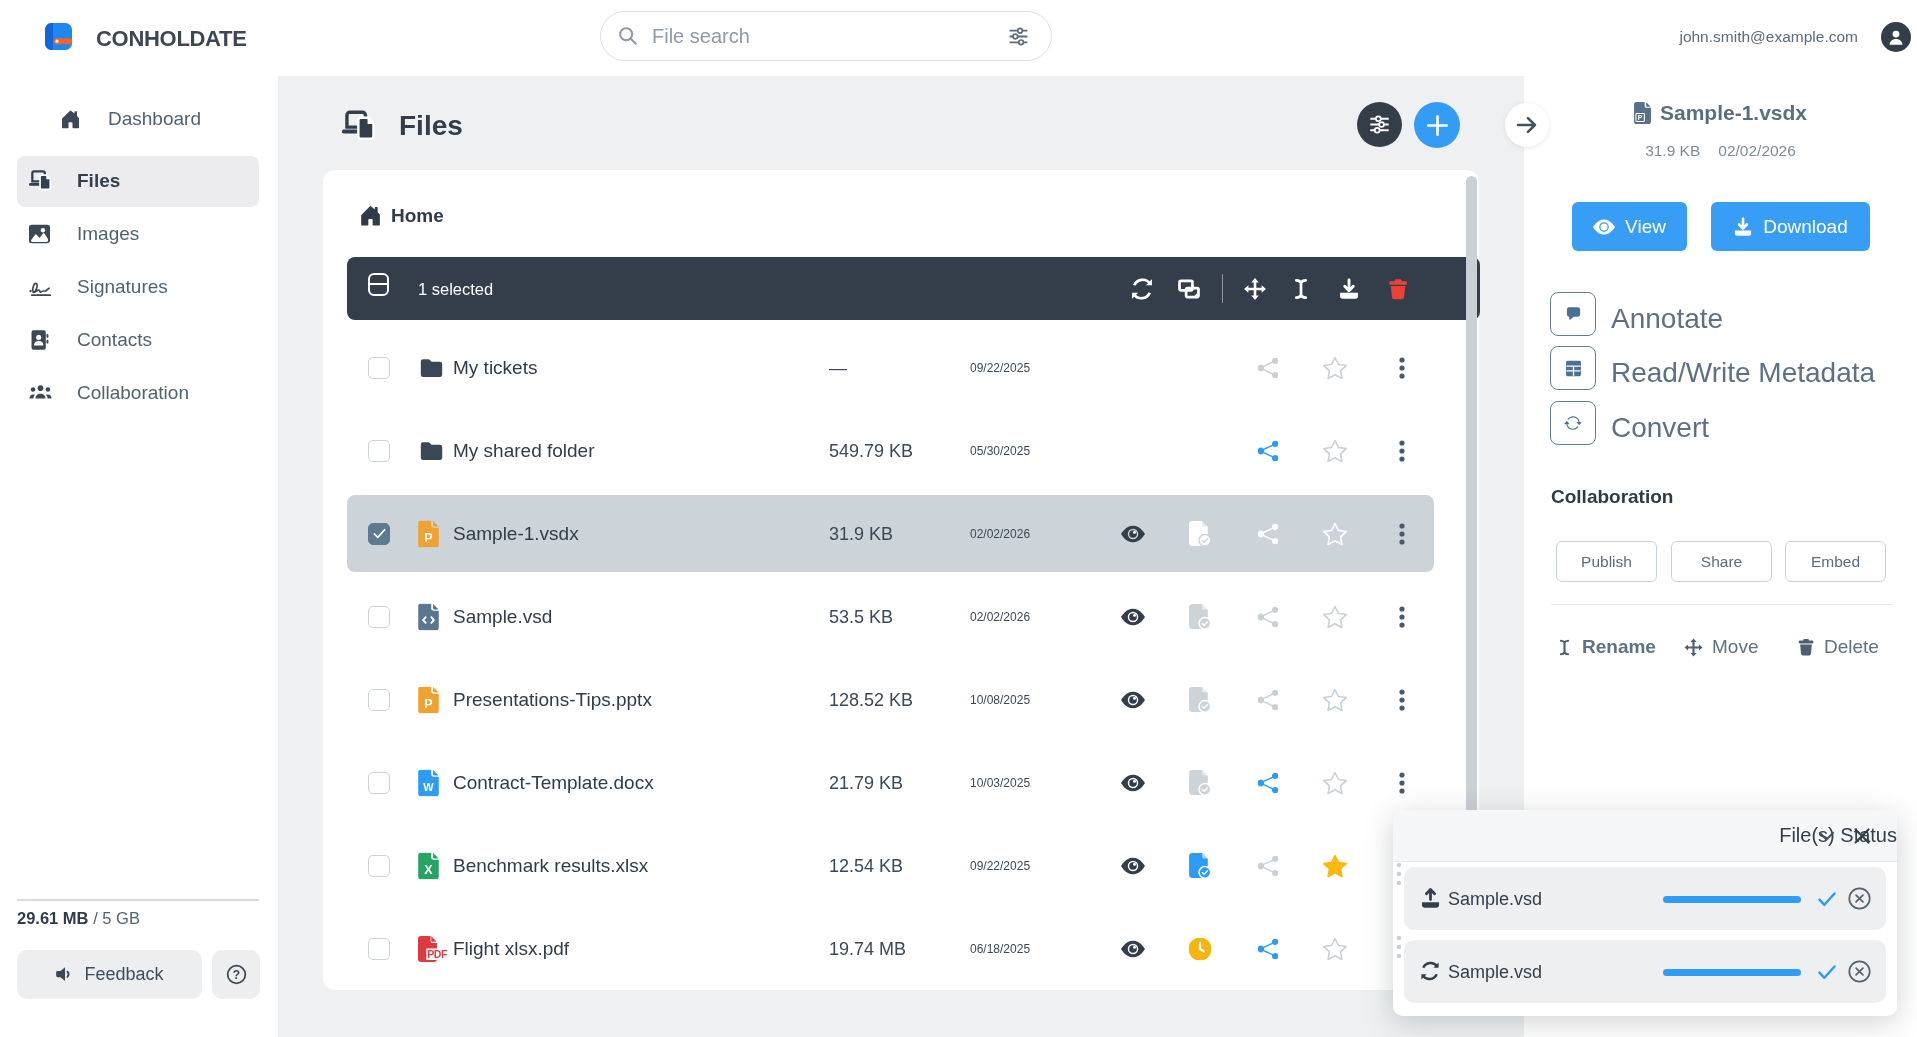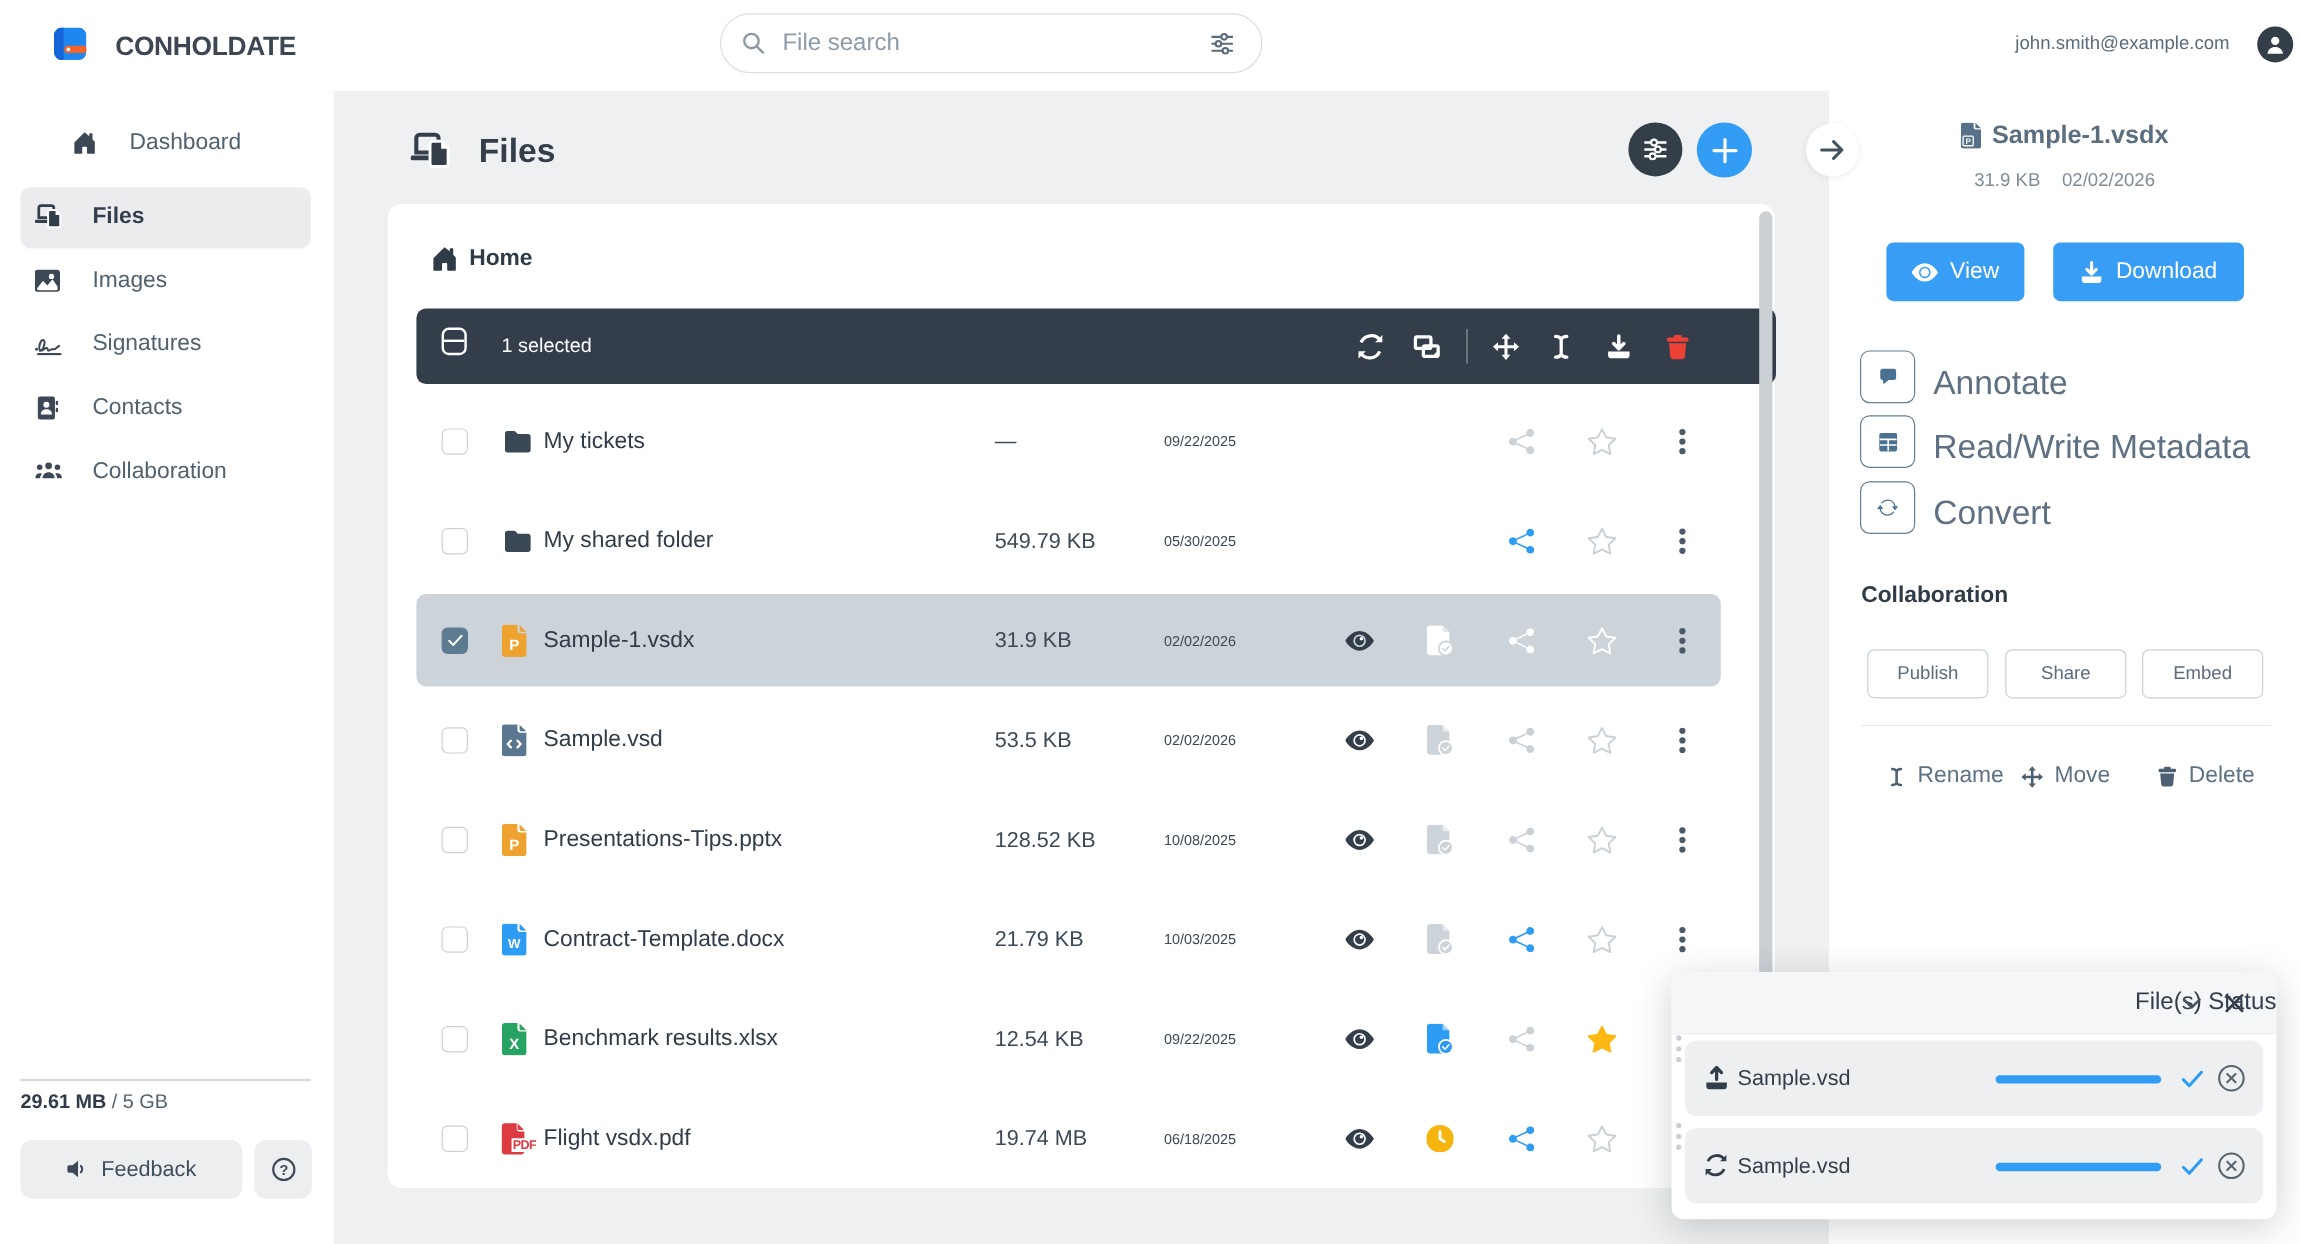--- a/index.html
+++ b/index.html
@@ -482,21 +482,21 @@
       </div>
 
       <div class="row" style="top:581px;">
         <span class="cb"></span>
         <svg class="fico" width="30" height="27" viewBox="0 0 30 26">
           <path d="M0 3a3 3 0 0 1 3-3h9.6v4.9a2 2 0 0 0 2 2H19V23a3 3 0 0 1-3 3H3a3 3 0 0 1-3-3z" fill="#dd3b41"></path>
           <path d="M13.3.35 18.7 5.75h-4.2a1.2 1.2 0 0 1-1.2-1.2z" fill="#dd3b41"></path>
           <path d="M8.3 12.5H30V24H8.3z" fill="#fff"></path>
           <text x="9.3" y="21.8" font-size="10.5" font-weight="bold" fill="#dd3b41" font-family="Liberation Sans" letter-spacing="-0.5">PDF</text>
         </svg>
-        <span class="fname">Flight vsdx.pdf</span>
+        <span class="fname">Flight xlsx.pdf</span>
         <span class="fsize">19.74 MB</span>
         <span class="fdate">06/18/2025</span>
         <svg class="ric" style="left:786px; color:#333e4a;" width="24" height="24" viewBox="0 0 16 16" fill="currentColor">
             <use href="#s-eye"></use>
           </svg>
         <svg class="ric" style="left:853px;" width="23" height="23" viewBox="0 0 16 16">
             <use href="#s-clock"></use>
           </svg>
         <svg class="ric" style="left:921px; color:#2c9cf4;" width="21" height="21" fill="currentColor">
             <use href="#s-share"></use>
@@ -546,21 +546,21 @@
         <svg width="18" height="18" viewBox="0 0 16 16" fill="#4a7190">
           <use href="#s-refresh"></use>
         </svg>
       </div>
     <div class="tool-lbl" style="top:336px;">Convert</div>
     <div class="abs" id="collab-h">Collaboration</div>
     <div class="ol-btn" style="left:32px; width:101px;">Publish</div>
     <div class="ol-btn" style="left:147px; width:101px;">Share</div>
     <div class="ol-btn" style="left:261px; width:101px;">Embed</div>
     <div class="abs" id="rp-div"></div>
-    <div class="act" style="left:48px;"><svg width="17" height="17" viewBox="0 0 16 16" style="color:#4c6071" fill="currentColor">
+    <div class="act" style="left:32px;font-weight:bold;"><svg width="17" height="17" viewBox="0 0 16 16" style="color:#4c6071" fill="currentColor">
           <use href="#s-ibeam-b"></use>
         </svg>Rename</div>
     <div class="act" style="left:160px;"><svg width="19" height="19" viewBox="0 0 16 16" fill="#4c6071" style="color:#4c6071">
           <use href="#s-move-b"></use>
         </svg>Move</div>
     <div class="act" style="left:273px;"><svg width="18" height="18" viewBox="0 0 16 16" fill="#4c6071">
           <use href="#s-trash-b"></use>
         </svg>Delete</div>
   </div>
 

